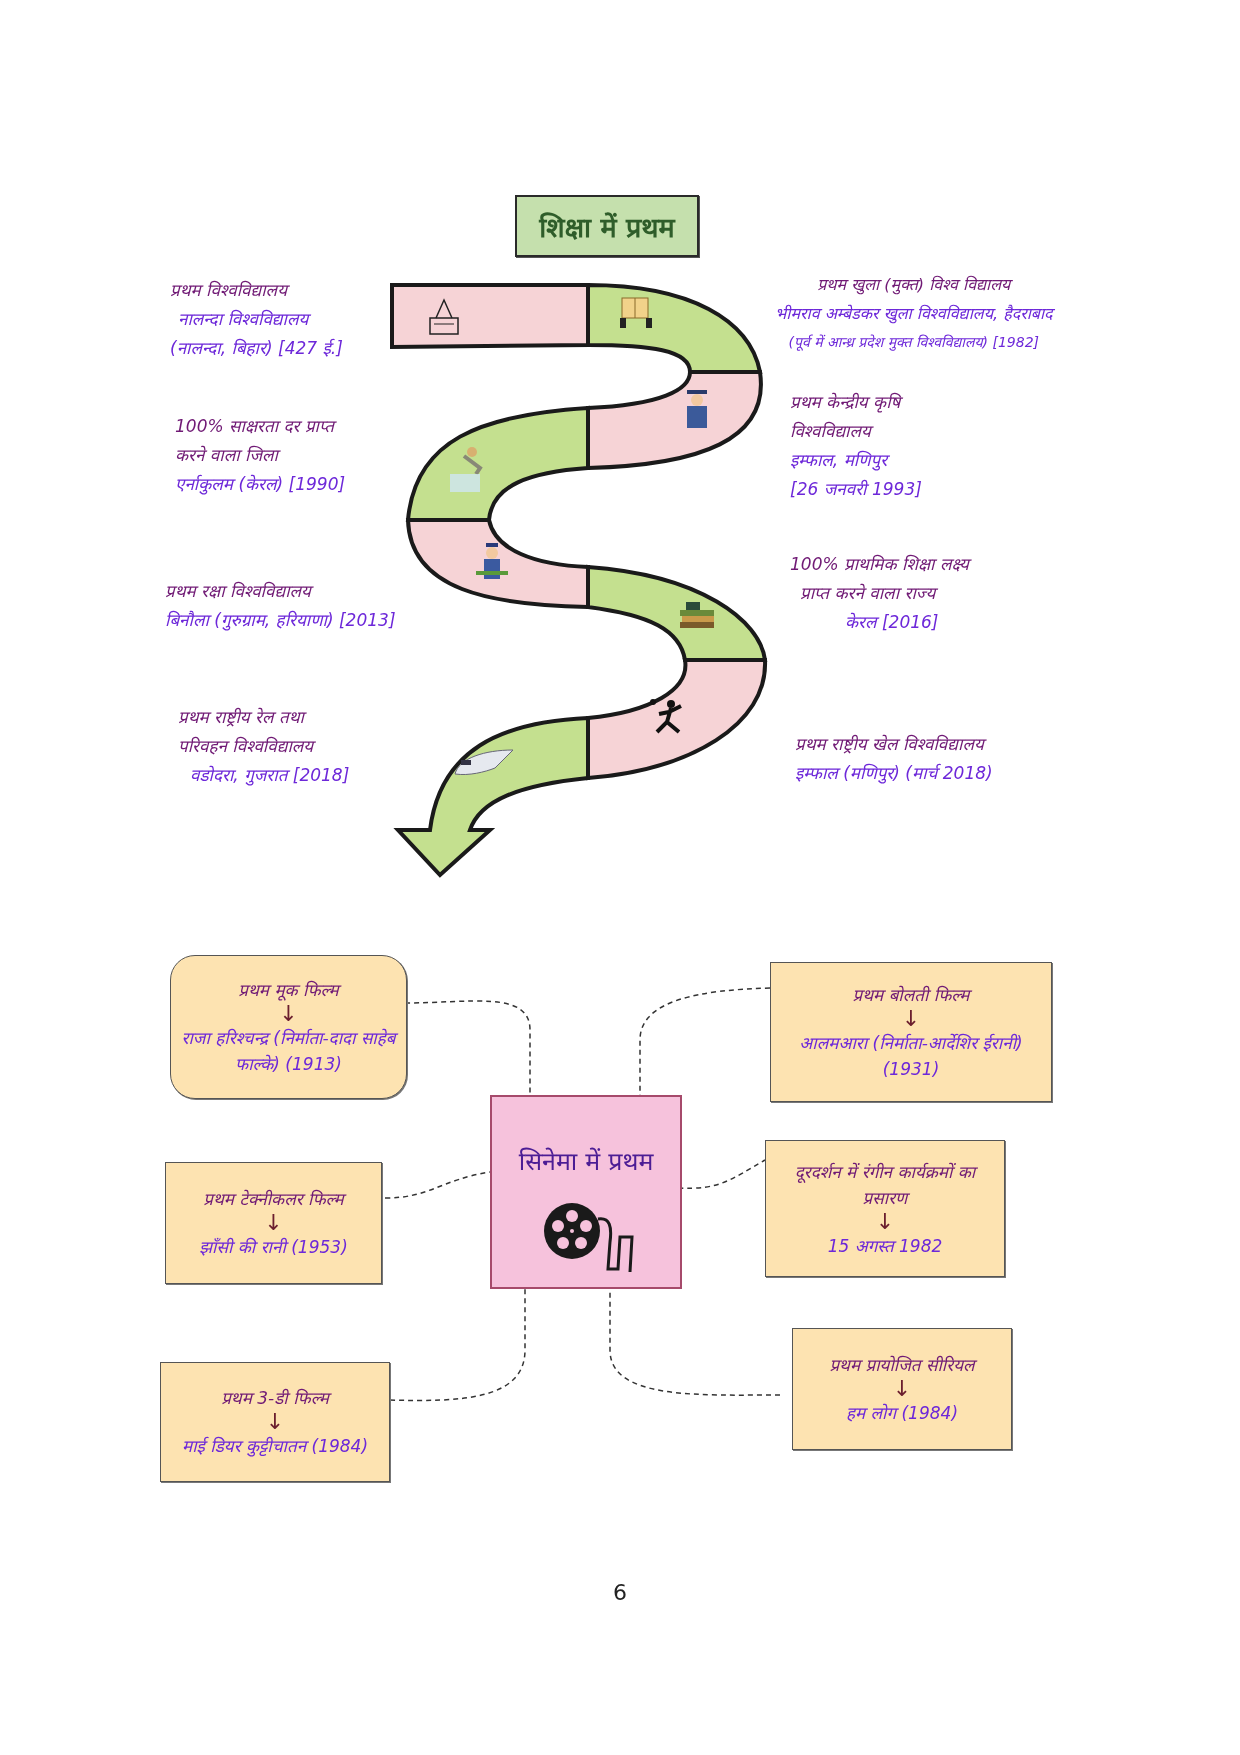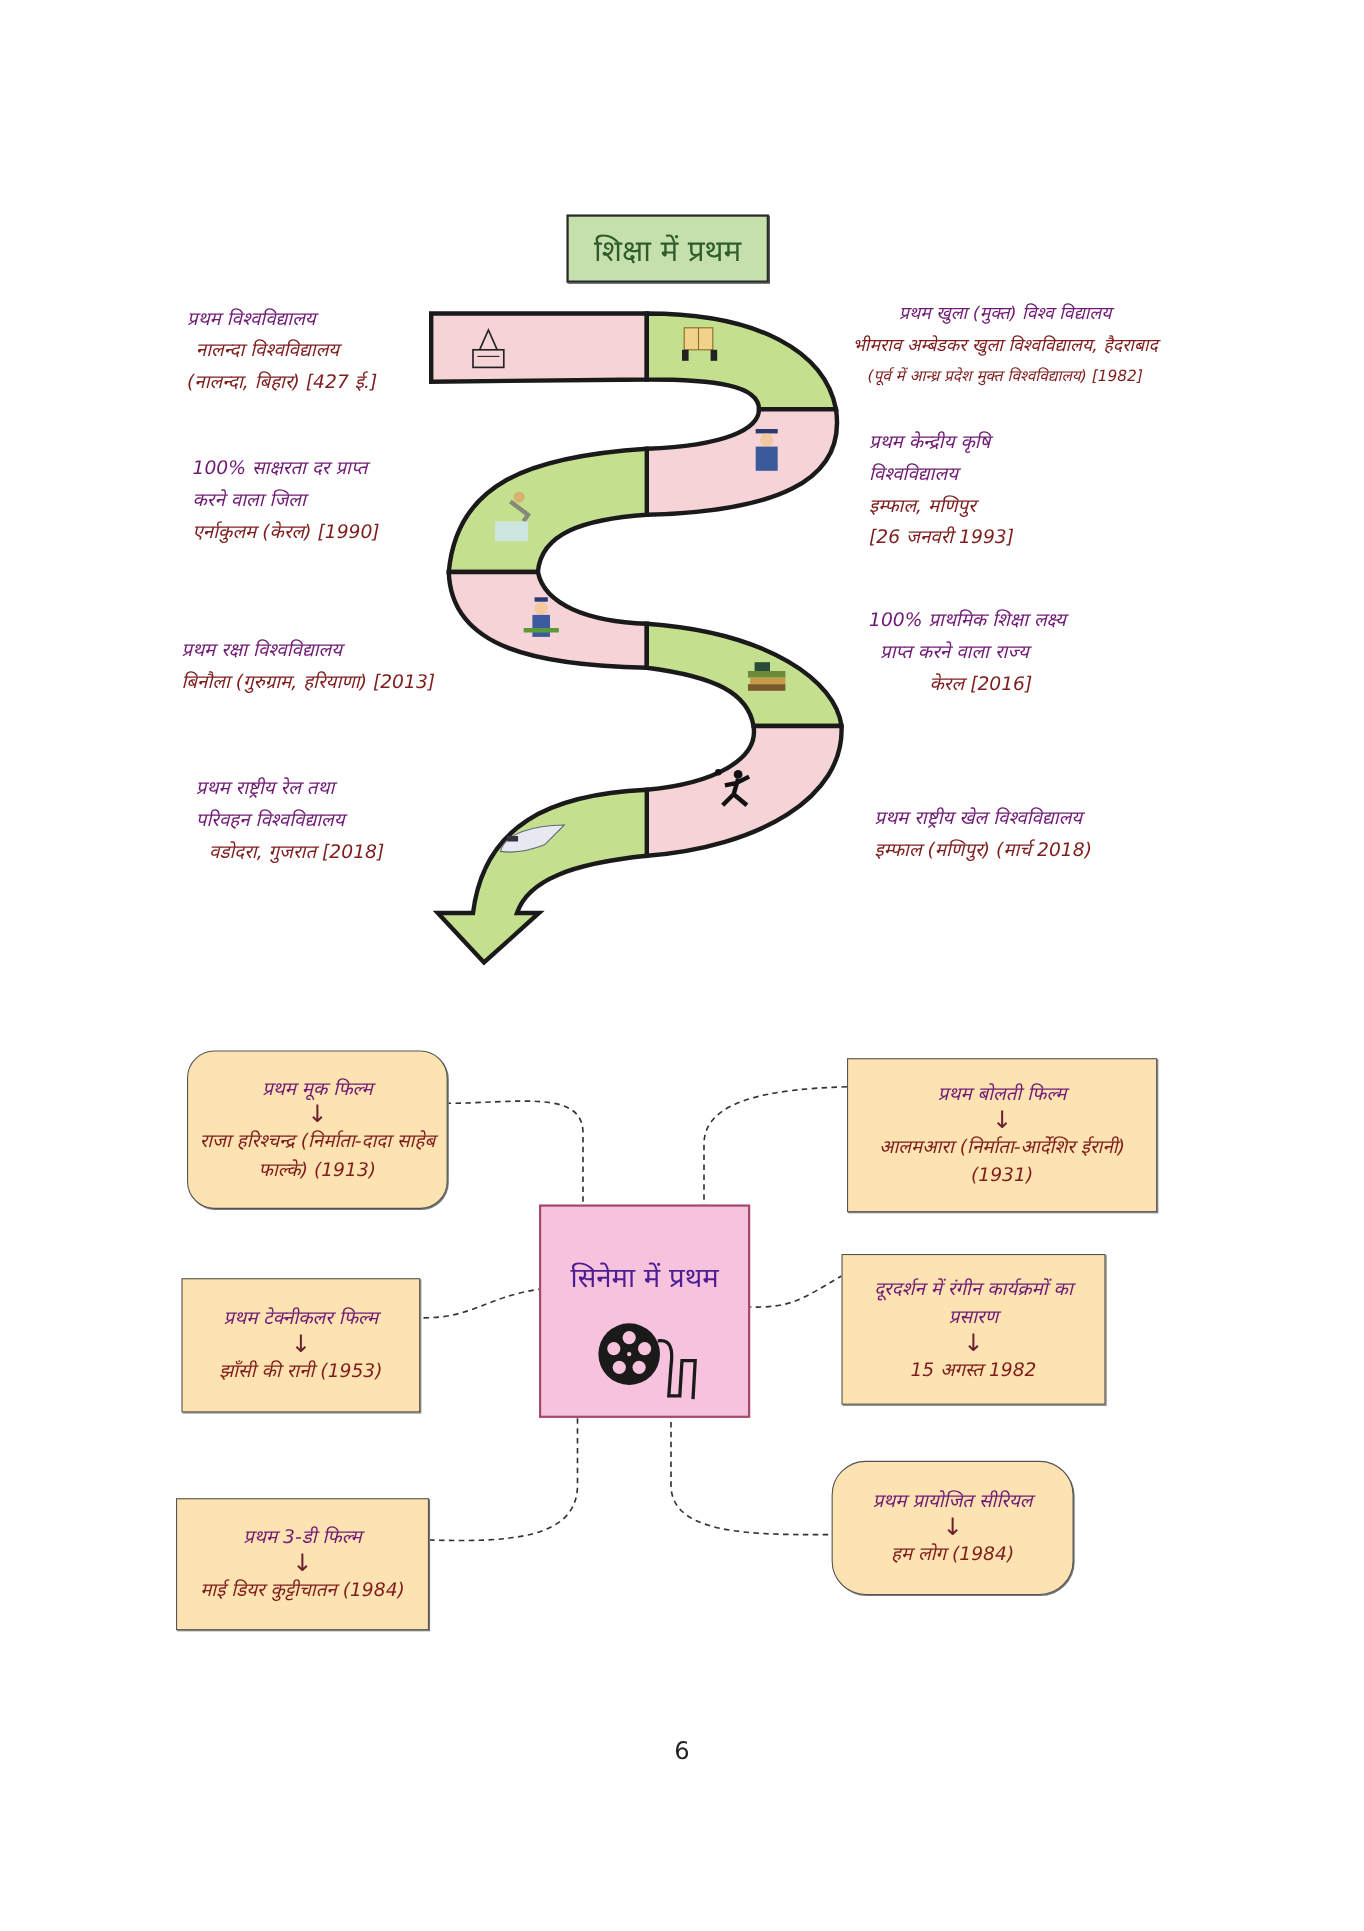--- a/index.html
+++ b/index.html
@@ -1,23 +1,23 @@
 <!DOCTYPE html>
 <html><head>
 <meta charset="utf-8">
 <style>
   html, body { margin: 0; padding: 0; background: #ffffff; }
   body { width: 1240px; height: 1755px; position: relative; overflow: hidden; font-family: "DejaVu Sans", sans-serif; }
   .abs { position: absolute; }
   .title-box { left: 515px; top: 195px; width: 180px; height: 58px; background: #c5e0ad; border: 2px solid #2a2a2a; box-shadow: 1px 1px 0 #555; display: flex; align-items: center; justify-content: center; }
-  .title-box span { color: #2f5d2a; font-size: 27px; }
+  .title-box span { color: #2f5d2a; font-size: 27px; font-weight: bold; }
   .note { font-size: 17px; line-height: 29px; font-style: italic; }
   .note .l { display: block; white-space: nowrap; }
   .maroon { color: #701a75; }
-  .navy { color: #7f1d1d; }
+  .navy { color: #6d28d9; }
   .path-svg { left: 0; top: 0; }
   .box { background: #fde3b1; border: 1.5px solid #555; box-shadow: 1px 1px 0 #777; text-align: center; font-style: italic; font-size: 17px; line-height: 26px; display: flex; flex-direction: column; justify-content: center; }
   .box .arrow { color: #6b1e2e; font-style: normal; font-size: 22px; line-height: 22px; }
   .center-box { left: 490px; top: 1095px; width: 188px; height: 190px; background: #f6c2dc; border: 2px solid #a64a6b; }
   .center-box .ct { position: absolute; left: 0; right: 0; top: 46px; text-align: center; color: #4c1d95; font-size: 25px; }
   .page-num { left: 600px; top: 1580px; width: 40px; text-align: center; font-size: 22px; color: #222; font-family: "DejaVu Sans", sans-serif; }
 </style>
 </head>
 <body>
 
@@ -171,19 +171,19 @@
 <div class="abs box" style="left:765px; top:1140px; width:238px; height:135px;">
   <span class="maroon" style="padding:0 6px">दूरदर्शन में रंगीन कार्यक्रमों का प्रसारण</span>
   <span class="arrow">↓</span>
   <span class="navy">15 अगस्त 1982</span>
 </div>
 <div class="abs box" style="left:160px; top:1338px; width:228px; height:118px;margin-top:24px;">
   <span class="maroon">प्रथम 3-डी फिल्म</span>
   <span class="arrow">↓</span>
   <span class="navy">माई डियर कुट्टीचातन (1984)</span>
 </div>
-<div class="abs box" style="left:756px; top:1328px; width:218px; height:120px;border-radius:31px;">
+<div class="abs box" style="left:792px; top:1328px; width:218px; height:120px;">
   <span class="maroon">प्रथम प्रायोजित सीरियल</span>
   <span class="arrow">↓</span>
   <span class="navy">हम लोग (1984)</span>
 </div>
 
 <div class="abs page-num">6</div>
 
 </body></html>

